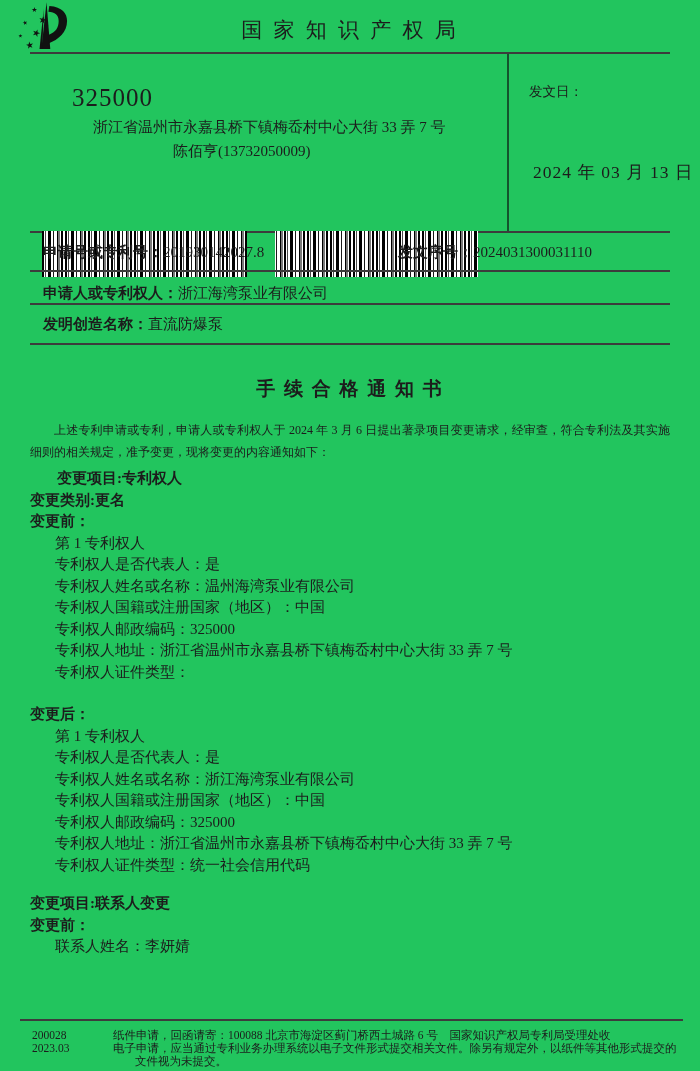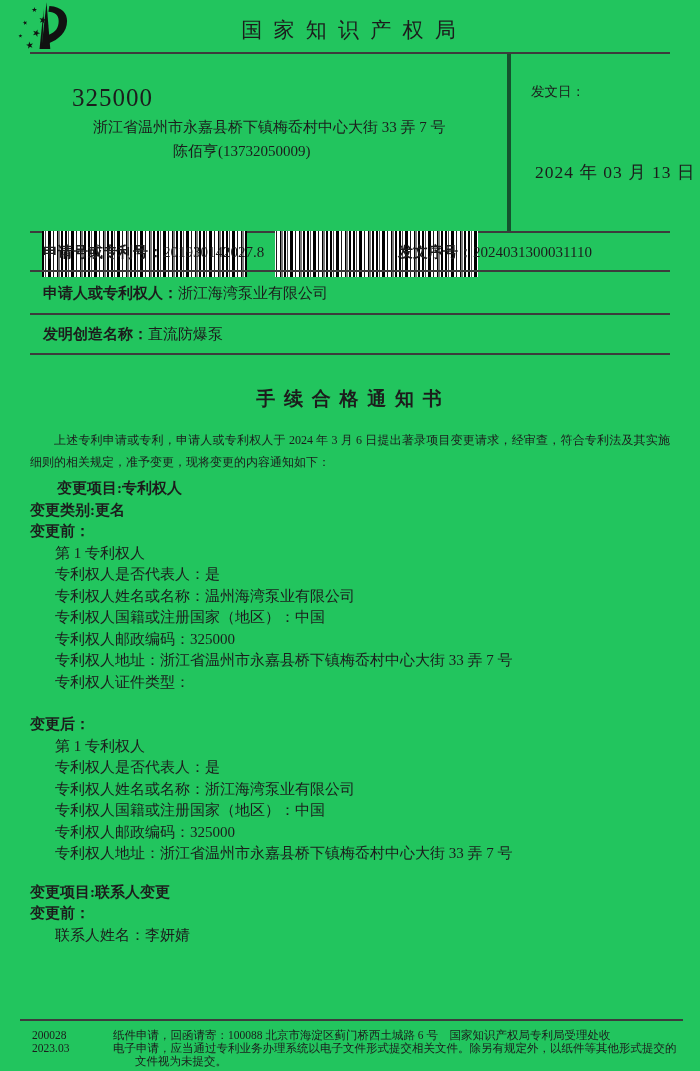--- a/index.html
+++ b/index.html
@@ -34,26 +34,26 @@
       #000 0px,#000 2px,#fff 2px,#fff 3px,
       #4a4a4a 3px,#4a4a4a 4px,#fff 4px,#fff 6px,
       #000 6px,#000 9px,#fff 9px,#fff 11px,
       #1a1a1a 11px,#1a1a1a 12px,#fff 12px,#fff 15px,
       #000 15px,#000 16px,#7a7a7a 16px,#7a7a7a 18px,
       #fff 18px,#fff 19px,#000 19px,#000 21px,
       #fff 21px,#fff 23px);
   }
   .barcode-1 { left:12px; width:205px; }
   .barcode-2 { left:245px; width:203px; background-position:9px 0; }
-  .date-cell { flex:1; border-left:4px solid #14532d; position:relative; }
+  .date-cell { flex:1; border-left:2px solid #14532d; position:relative; }
   .date-label { position:absolute; left:20px; top:29px; font-size:13.5px; }
   .date-value { position:absolute; left:24px; top:106px; font-size:17.5px; letter-spacing:1px; white-space:pre; }
   .meta-row { position:relative; border-bottom:2px solid #3c3c3c; font-size:15px; }
   .meta-row-1 { height:39px; line-height:38px; }
-  .meta-row-2 { height:43px; line-height:42px; }
+  .meta-row-2 { height:33px; line-height:42px; }
   .meta-row-3 { height:40px; line-height:39px; }
   .meta-label { font-weight:bold; }
   .pair-left { margin-left:13px; display:inline-block; }
   .pair-right { position:absolute; left:368px; top:0; }
   .meta-value { font-weight:normal; }
   
   .notice-title {
     margin-top:31px; text-align:center;
     font-size:19px; font-weight:bold; white-space:pre; letter-spacing:2px;
   }
@@ -162,20 +162,21 @@
     <div class="gap-a"></div>
     <div class="bold">变更后：</div>
 
     <div>
       <div class="detail">第 1 专利权人</div>
       <div class="detail">专利权人是否代表人：是</div>
       <div class="detail">专利权人姓名或名称：浙江海湾泵业有限公司</div>
       <div class="detail">专利权人国籍或注册国家（地区）：中国</div>
       <div class="detail">专利权人邮政编码：325000</div>
       <div class="detail">专利权人地址：浙江省温州市永嘉县桥下镇梅岙村中心大街 33 弄 7 号</div>
+      <div class="detail">专利权人证件类型：统一社会信用代码</div>
     </div>
 
     <div class="gap-b"></div>
     <div class="bold">变更项目:联系人变更</div>
     <div class="bold">变更前：</div>
     <div>
       <div class="detail">联系人姓名：李妍婧</div>
     </div>
   </div>
 

